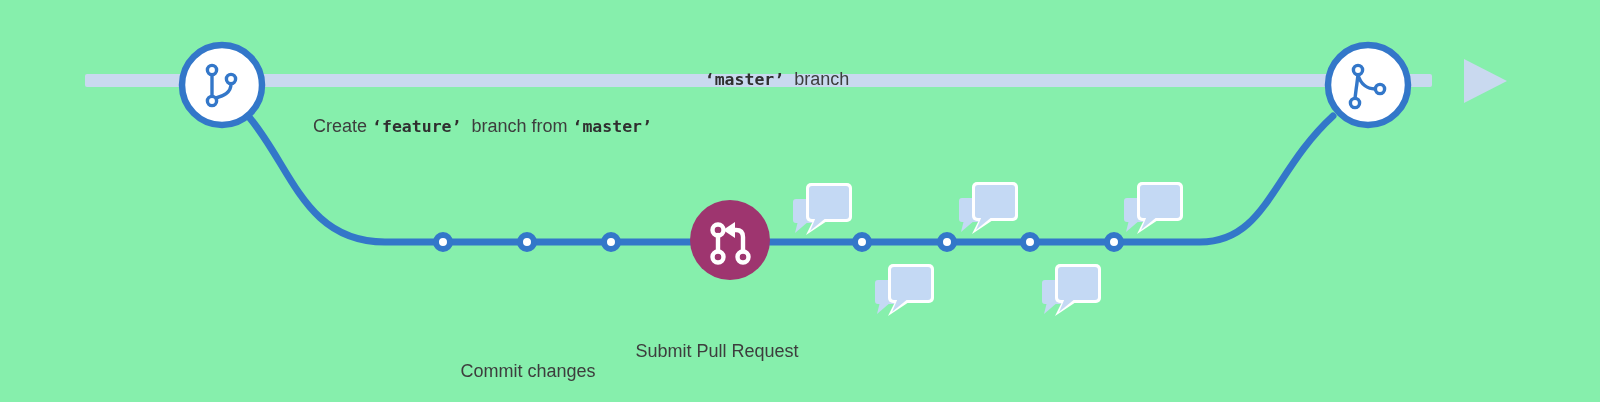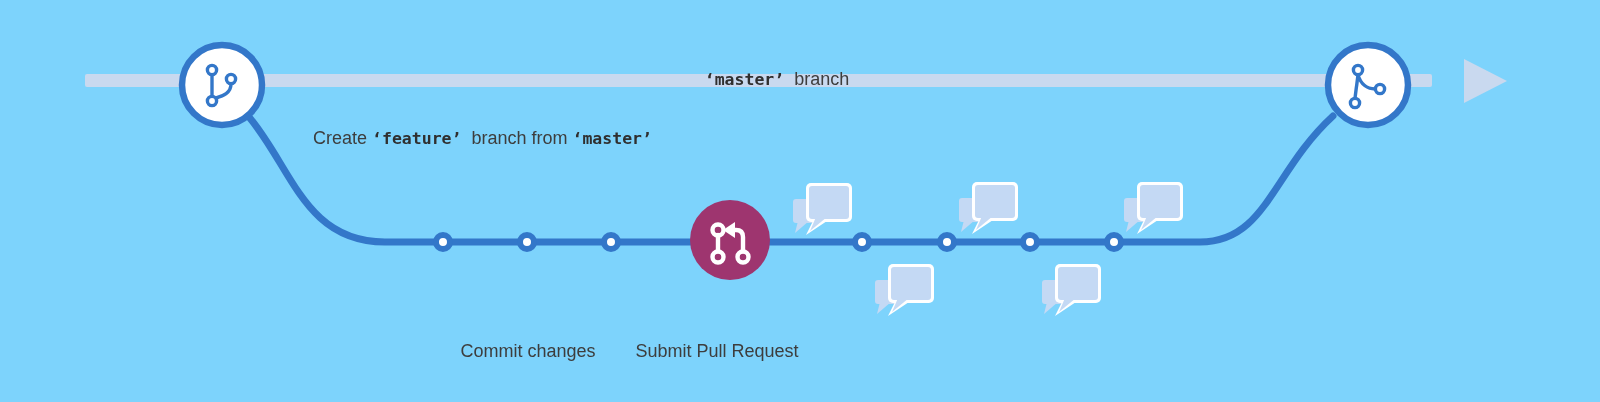--- a/index.html
+++ b/index.html
@@ -1,17 +1,17 @@
 <!DOCTYPE html>
 <html style="--branch_blue: #3377c9; --master_light_blue: #c9d9ef; --bubble_blue: #c4d9f4; --pull_request_magenta: #9e356f; --text_dark: #3d3d3d;"><head>
 <meta charset="utf-8">
 <style>
   html,body{margin:0;padding:0;background:#fff;}
   .canvas{
-    position:relative;width:1600px;height:402px;background:#7dd3fc;
+    position:relative;width:1600px;height:402px;background:#86efac;
     font-family:"Liberation Sans",sans-serif;overflow:hidden;
   }
   .canvas svg{position:absolute;left:0;top:0;}
 
   
   .master-line{fill:var(--master_light_blue);}
   .master-arrowhead{fill:var(--master_light_blue);}
   .feature-path{fill:none;stroke:var(--branch_blue);stroke-width:7;stroke-linecap:round;}
   .node-circle{fill:#ffffff;stroke:var(--branch_blue);stroke-width:6.5;}
   .commit-node{fill:#ffffff;stroke:var(--branch_blue);stroke-width:6;}
@@ -27,24 +27,24 @@
   
   .lbl{
     position:absolute;white-space:pre;color:var(--text_dark);
     font-size:18px;line-height:22px;
   }
   .lbl .code{
     font-family:"DejaVu Sans Mono",monospace;font-weight:bold;
     font-size:16.5px;color:#2f2f2f;
   }
   .lbl-master{left:767px;top:46px;transform:translateX(-50%);}
-  .lbl-create{left:293px;top:105px;text-align:right;}
+  .lbl-create{left:293px;top:93px;text-align:right;}
   .lbl-merge{left:930px;top:104px;}
   .lbl-step{transform:translateX(-50%);top:340px;}
-  .lbl-commit{left:528px;}
+  .lbl-commit{left:528px;margin-top:20px;}
   .lbl-pr{left:717px;}
   .lbl-discuss{left:995px;}
 </style>
 </head>
 <body>
 
 <div class="canvas">
 
   <svg width="1600" height="402" viewBox="0 0 1600 402">
 

